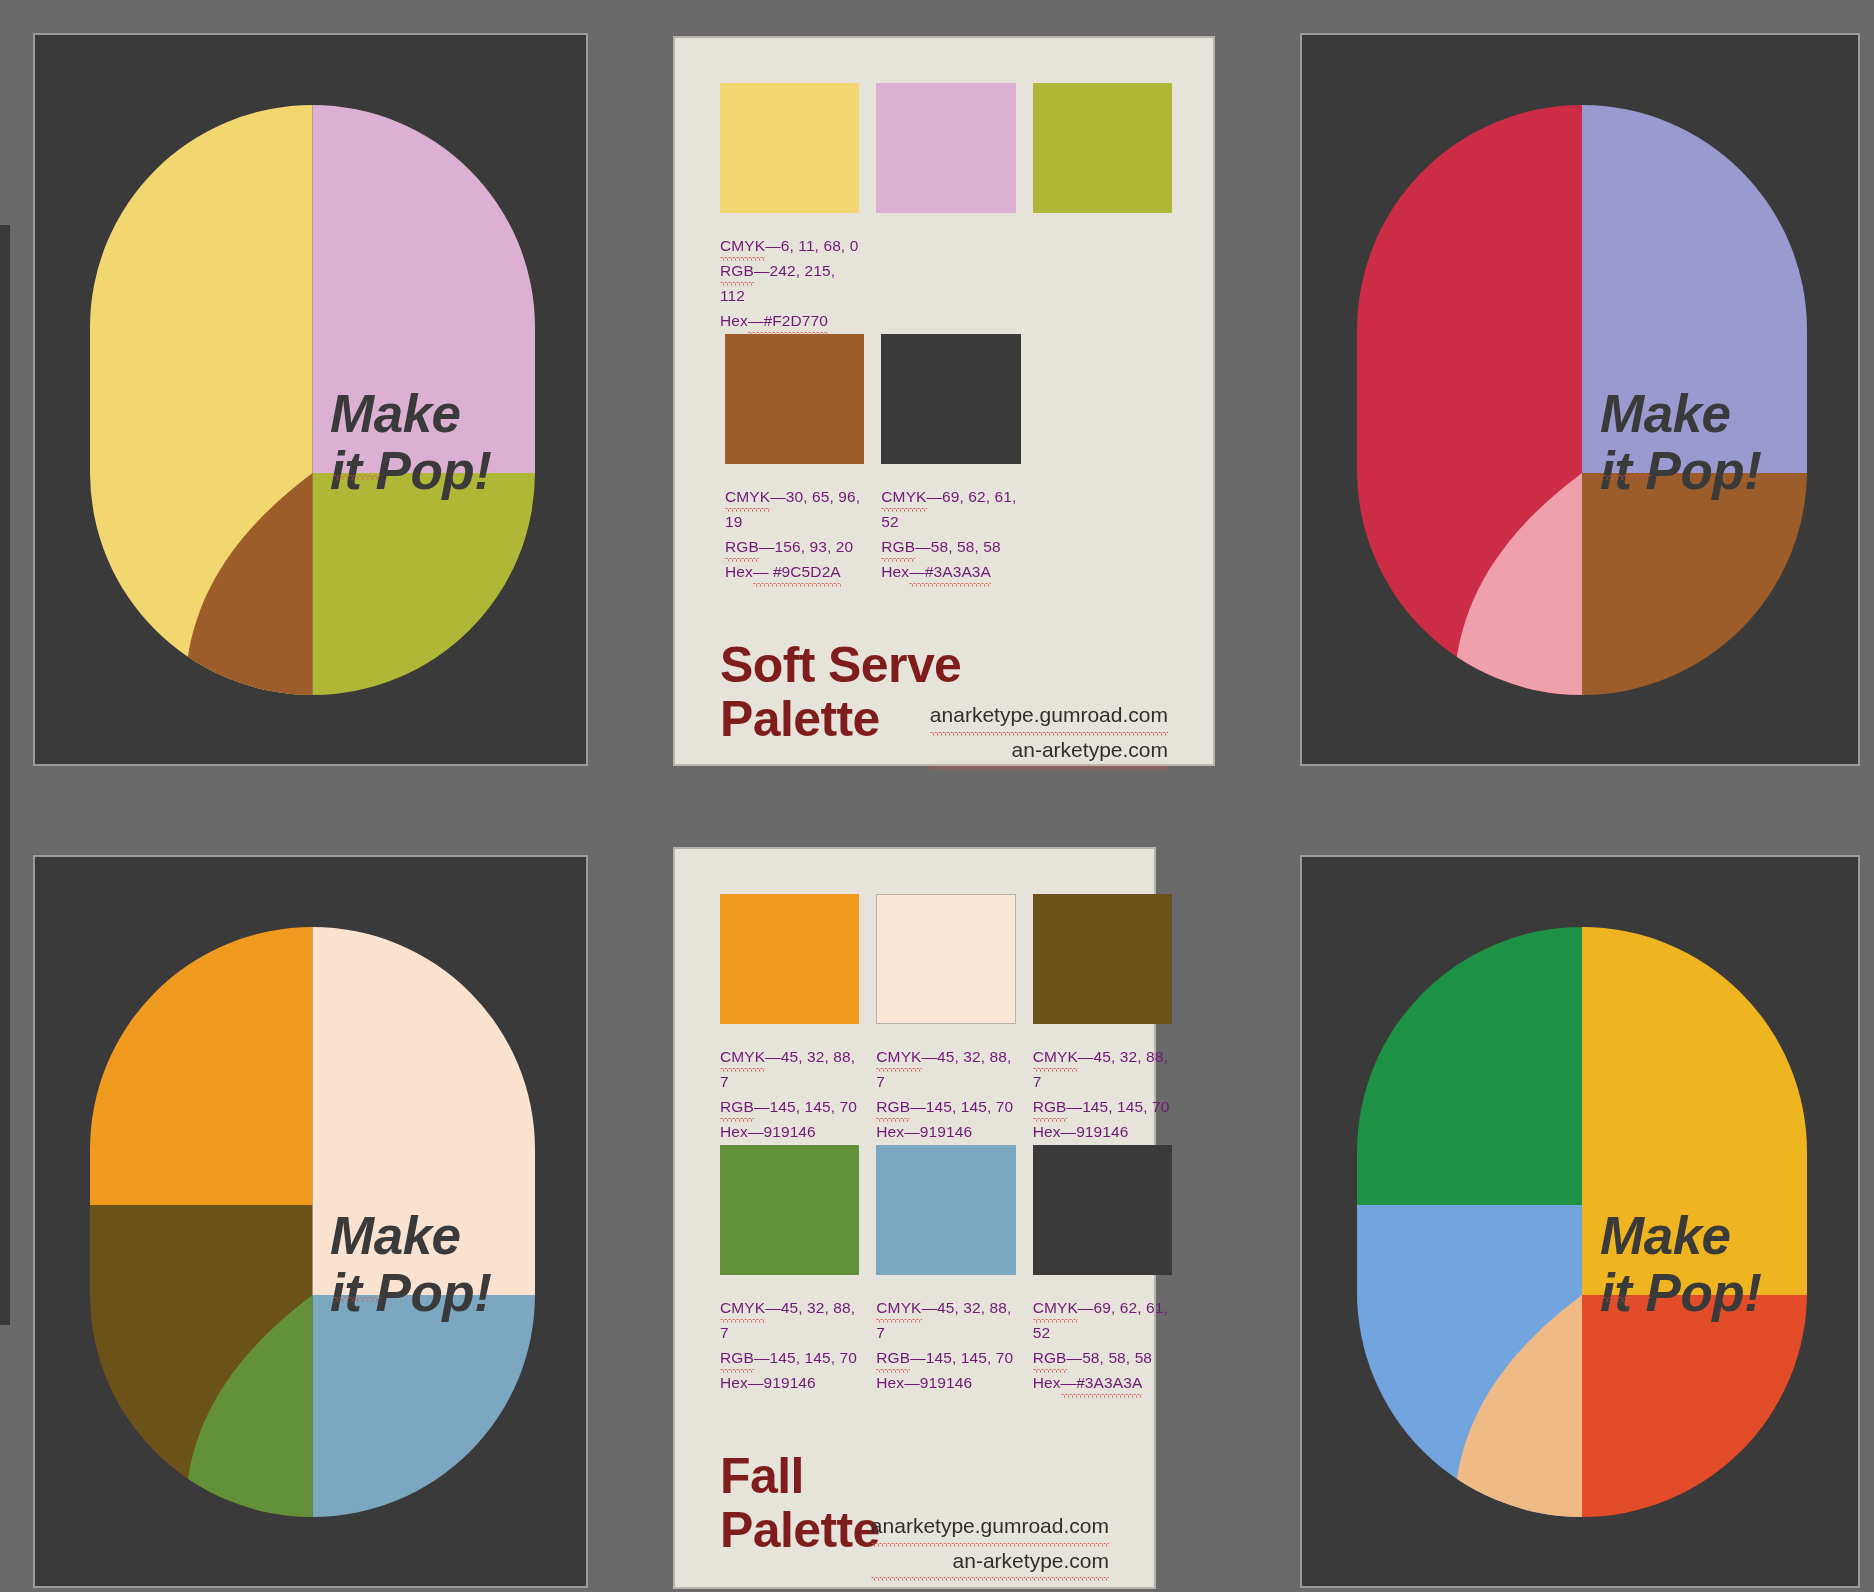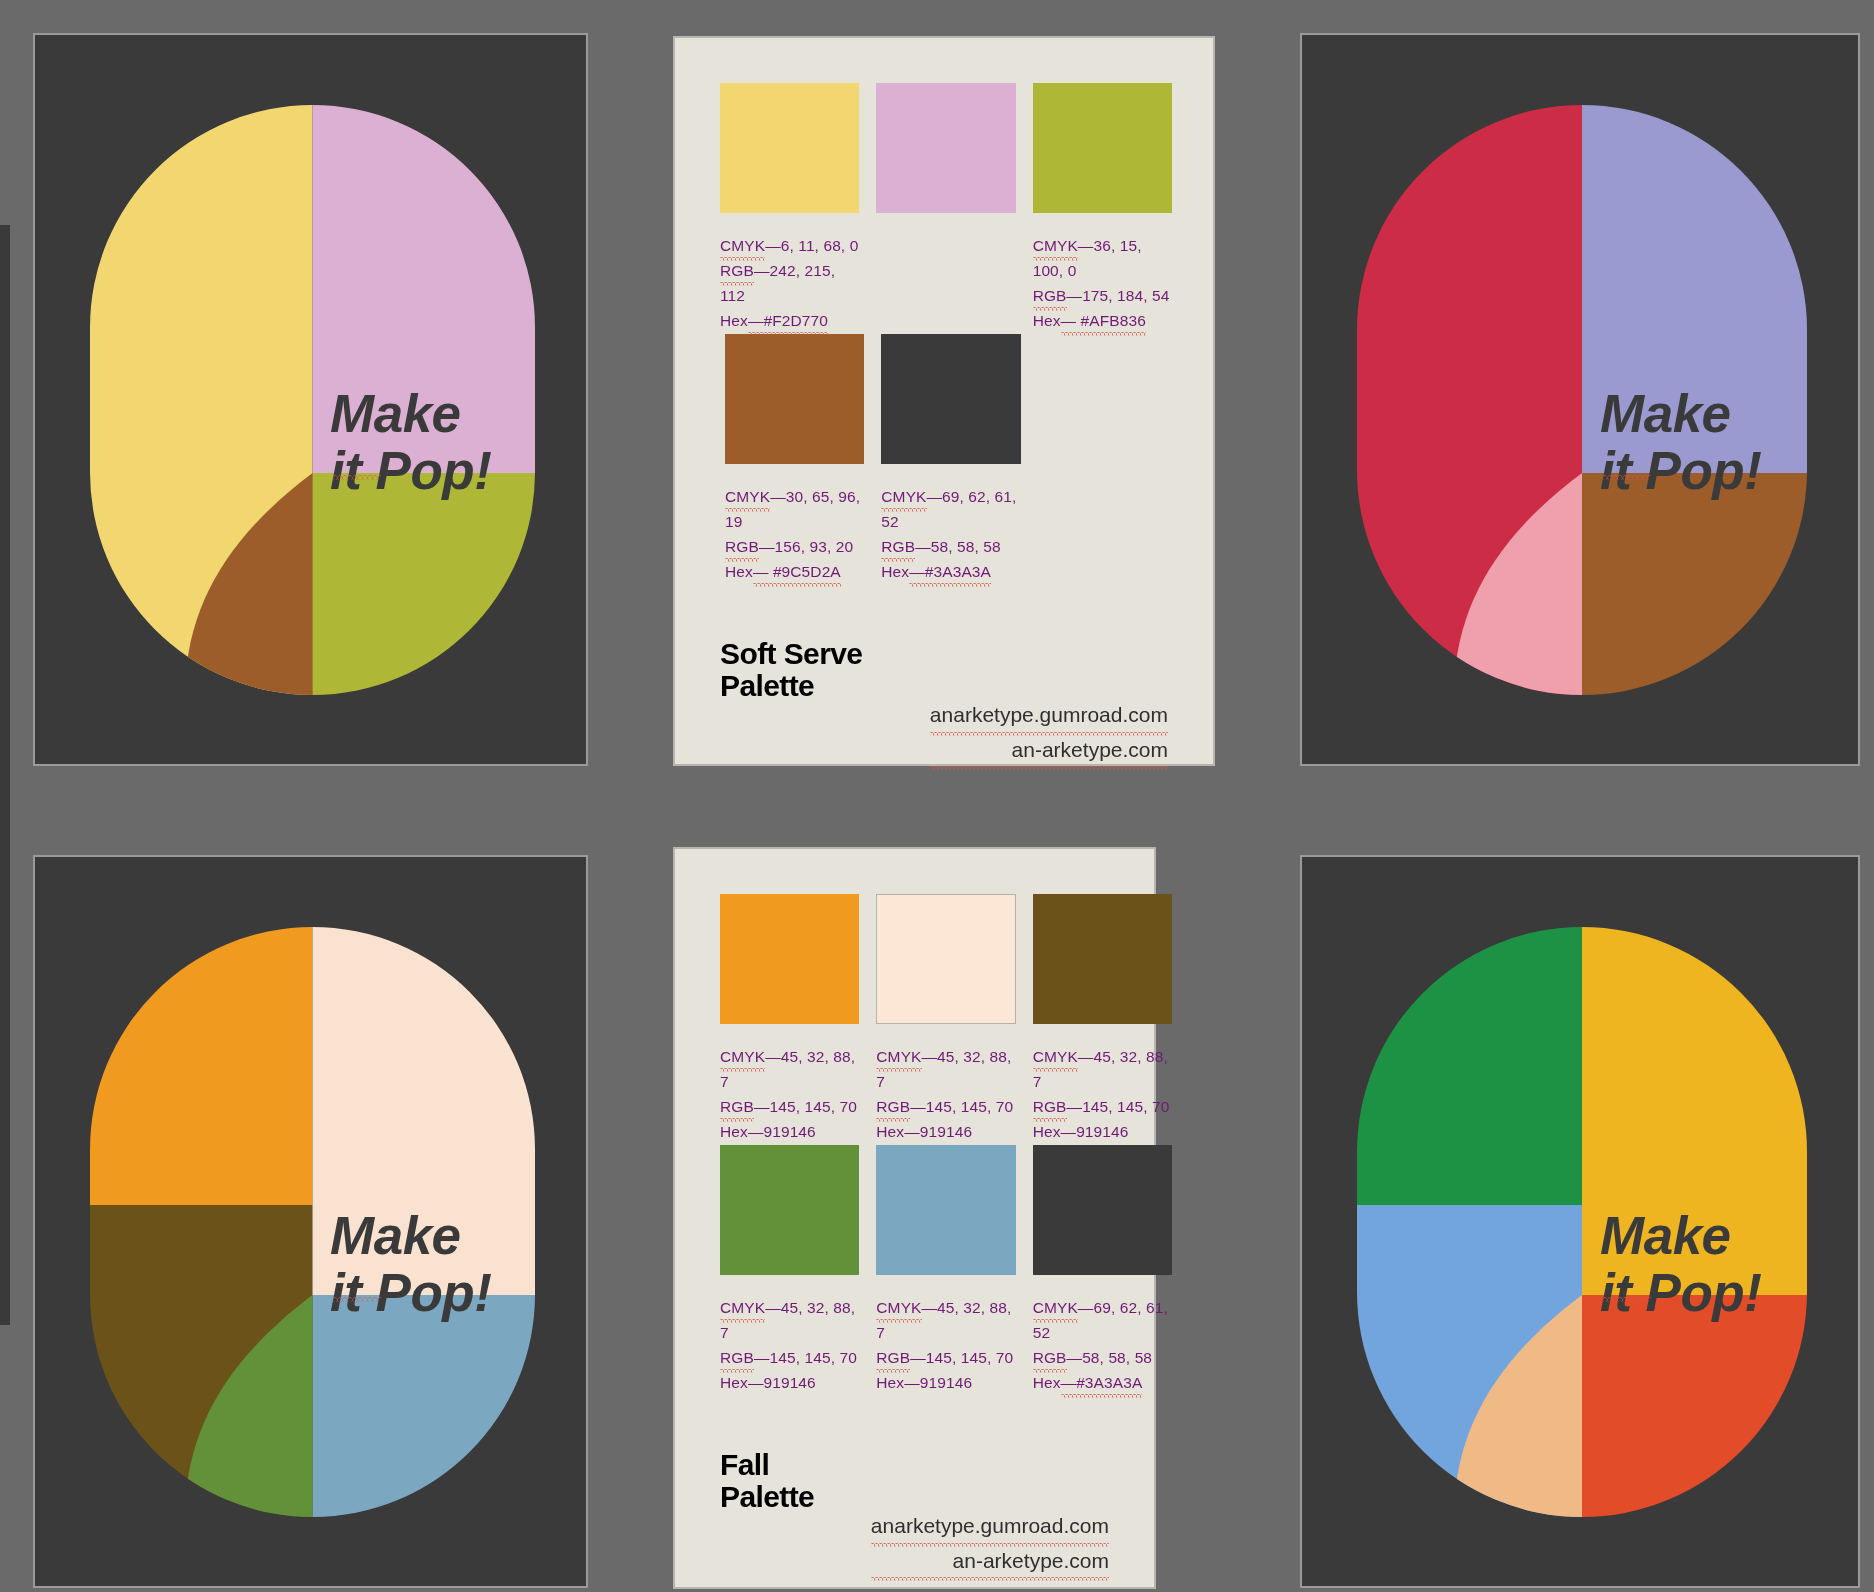--- a/index.html
+++ b/index.html
@@ -87,23 +87,23 @@
     position: absolute; left: 0; right: 0; bottom: -3px;
     height: 4px;
     background-image:
       radial-gradient(circle at 1.6px 2.4px, rgba(0,0,0,0) 1.5px, #d8544a 1.8px, rgba(0,0,0,0) 2.5px);
     background-size: 4px 5px;
     background-repeat: repeat-x;
   }
 
   .sheet-title {
     position: absolute;
-    font-size: 30px;
+    font-size: 50px;
     font-weight: bold;
-    color: #000000;
+    color: #7f1d1d;
     line-height: 1.08;
     letter-spacing: -0.6px;
     white-space: pre-line;
   }
   .sheet-links {
     position: absolute;
     text-align: right;
     font-size: 21px;
     line-height: 1.65;
     color: #2f2f2f;
@@ -223,25 +223,20 @@
           <div><span class="u-red">CMYK</span><span>—6, 11, 68, 0</span></div>
           <div><span class="u-red">RGB</span><span>—242, 215, 112</span></div>
           <div><span>Hex</span><span class="u-red">—#F2D770</span></div>
         </div>
       </div>
       <div class="sw-cell">
         <div class="sw-box" style="height:130px; background:#DCB0D2;"></div>
       </div>
       <div class="sw-cell">
         <div class="sw-box" style="height:130px; background:#AFB836;"></div>
-        <div class="sw-meta">
-          <div><span class="u-red">CMYK</span><span>—36, 15, 100, 0</span></div>
-          <div><span class="u-red">RGB</span><span>—175, 184, 54</span></div>
-          <div><span>Hex</span><span class="u-red">— #AFB836</span></div>
-        </div>
       </div>
     </div>
 
     <div class="swatch-grid" style="left:50px; top:296px; width:452px;">
       <div class="sw-cell">
         <div class="sw-box" style="height:130px; background:#9C5D2A;"></div>
         <div class="sw-meta">
           <div><span class="u-red">CMYK</span><span>—30, 65, 96, 19</span></div>
           <div><span class="u-red">RGB</span><span>—156, 93, 20</span></div>
           <div><span>Hex</span><span class="u-red">— #9C5D2A</span></div>

